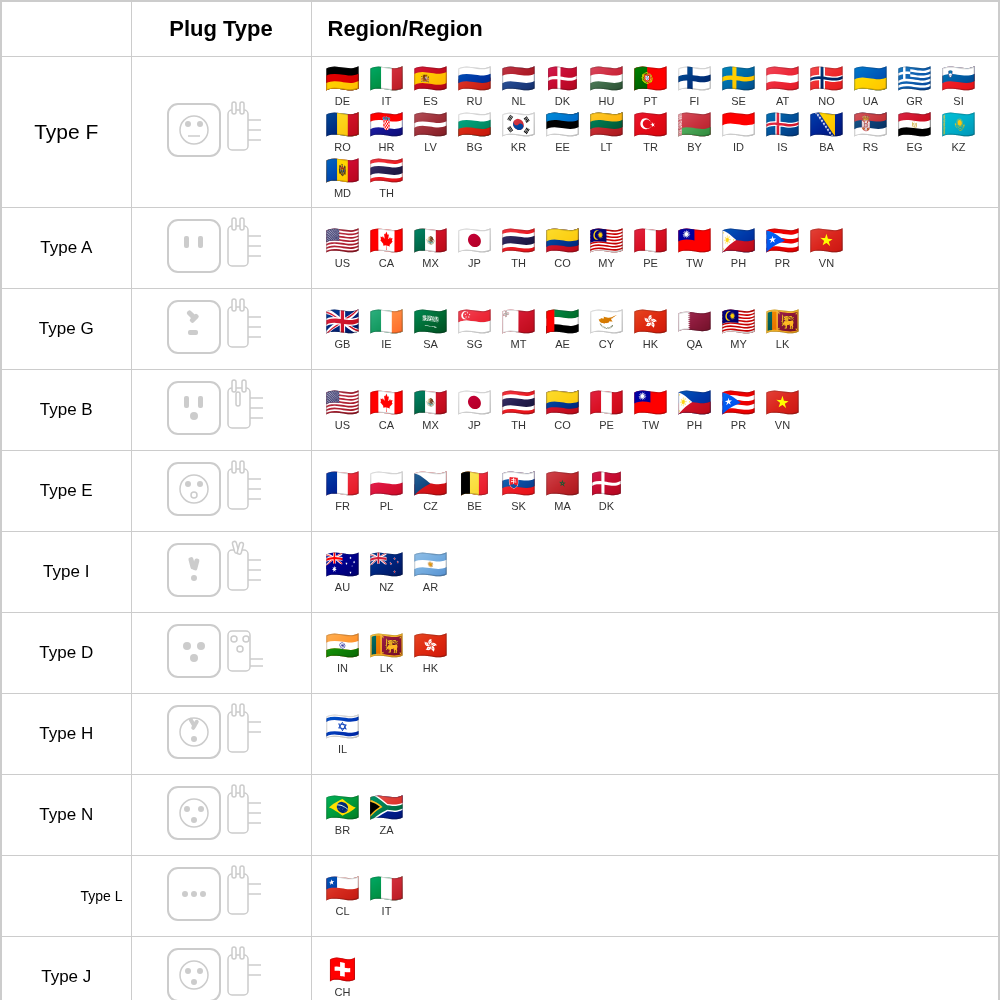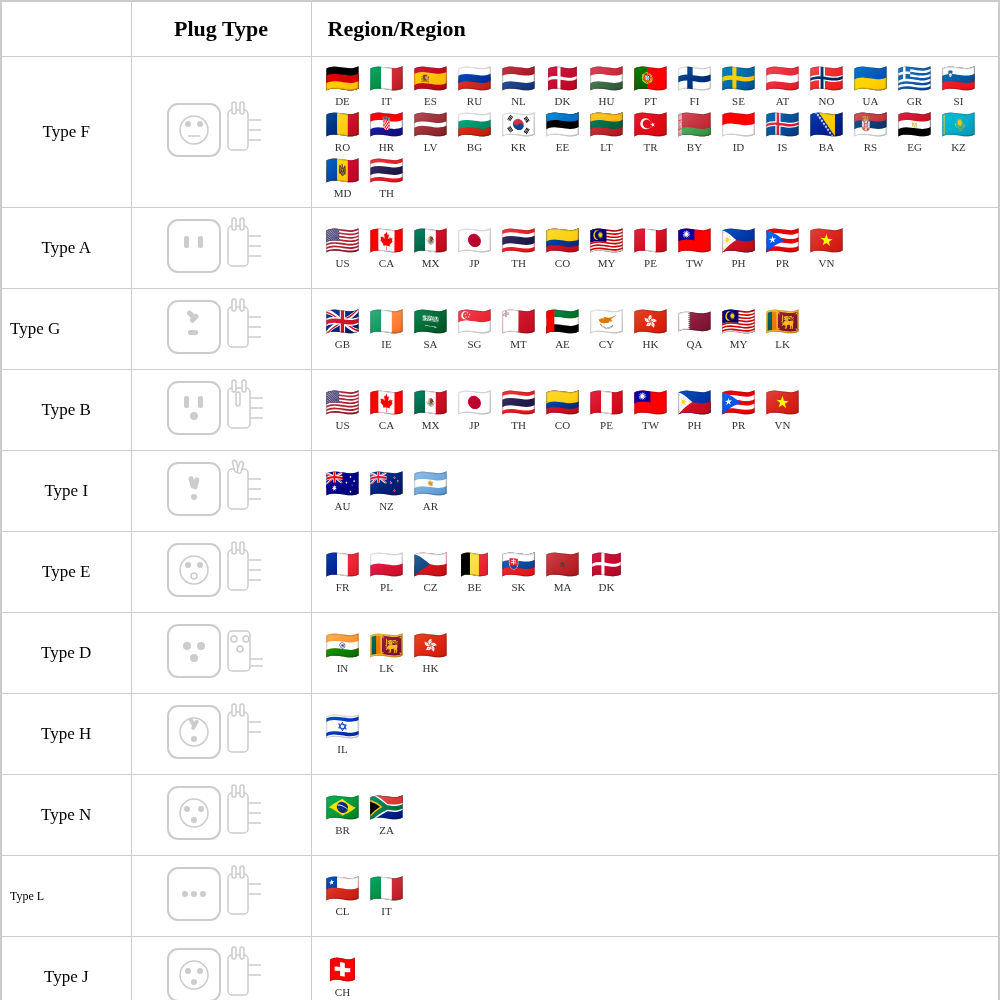--- a/index.html
+++ b/index.html
@@ -11,21 +11,20 @@
     }
     table {
       width: 100%;
       border-collapse: collapse;
       border: 2px solid #ccc;
     }
     th, td {
       border: 1px solid #ccc;
       padding: 8px;
       vertical-align: middle;
-      font-family: Liberation Serif, serif;
     }
     thead th {
       background: #fff;
       font-size: 22px;
       font-weight: bold;
       text-align: left;
       padding: 14px 16px;
     }
     thead th:first-child {
       width: 130px;
@@ -72,21 +71,21 @@
 <table>
   <thead>
     <tr>
       <th></th>
       <th>Plug Type</th>
       <th>Region/Region</th>
     </tr>
   </thead>
   <tbody id="table-body">
   <tr>
-        <td style="text-align: center; font-size: 17px; font-weight: 500;">Type F</td>
+        <td style="text-align: center; font-size: 21px; font-weight: 500;">Type F</td>
         <td style="text-align: center;"><svg width="110" height="60" viewBox="0 0 110 60" fill="none" xmlns="http://www.w3.org/2000/svg">
 
       <rect x="2" y="4" width="52" height="52" rx="10" fill="white" stroke="#ccc" stroke-width="2"></rect>
       <circle cx="28" cy="30" r="14" fill="none" stroke="#ccc" stroke-width="1.5"></circle>
       <circle cx="22" cy="24" r="3" fill="#ccc"></circle>
       <circle cx="34" cy="24" r="3" fill="#ccc"></circle>
       <line x1="22" y1="36" x2="34" y2="36" stroke="#ccc" stroke-width="1.5"></line>
 
       <rect x="62" y="10" width="20" height="40" rx="4" fill="white" stroke="#ccc" stroke-width="1.5"></rect>
       <rect x="66" y="2" width="4" height="12" rx="2" fill="white" stroke="#ccc" stroke-width="1.5"></rect>
@@ -288,21 +287,21 @@
               <span class="flag-code">PR</span>
             </div>
             <div class="flag-item">
               <span style="font-size: 28px; line-height: 1; display: block;">🇻🇳</span>
               <span class="flag-code">VN</span>
             </div>
           </div>
         </td>
       </tr>
       <tr>
-        <td style="text-align: left; font-size: 17px; font-weight: 500;">Type G</td>
+        <td style="text-align: center; font-size: 17px; font-weight: 500;">Type G</td>
         <td style="text-align: center;"><svg width="110" height="60" viewBox="0 0 110 60" fill="none" xmlns="http://www.w3.org/2000/svg">
       <rect x="2" y="4" width="52" height="52" rx="10" fill="white" stroke="#ccc" stroke-width="2"></rect>
       <rect x="20" y="16" width="5" height="10" rx="2" fill="#ccc" transform="rotate(-45 20 16)"></rect>
       <rect x="30" y="16" width="5" height="10" rx="2" fill="#ccc" transform="rotate(45 30 16)"></rect>
       <rect x="22" y="33" width="10" height="5" rx="2" fill="#ccc"></rect>
       <rect x="62" y="10" width="20" height="40" rx="4" fill="white" stroke="#ccc" stroke-width="1.5"></rect>
       <rect x="66" y="2" width="4" height="12" rx="2" fill="white" stroke="#ccc" stroke-width="1.5"></rect>
       <rect x="74" y="2" width="4" height="12" rx="2" fill="white" stroke="#ccc" stroke-width="1.5"></rect>
       <line x1="82" y1="20" x2="95" y2="20" stroke="#ccc" stroke-width="1.5"></line>
       <line x1="82" y1="30" x2="95" y2="30" stroke="#ccc" stroke-width="1.5"></line>
@@ -415,51 +414,20 @@
               <span class="flag-code">PR</span>
             </div>
             <div class="flag-item">
               <span style="font-size: 28px; line-height: 1; display: block;">🇻🇳</span>
               <span class="flag-code">VN</span>
             </div>
           </div>
         </td>
       </tr>
       <tr>
-        <td style="text-align: center; font-size: 17px; font-weight: 500;">Type I</td>
-        <td style="text-align: center;"><svg width="110" height="60" viewBox="0 0 110 60" fill="none" xmlns="http://www.w3.org/2000/svg">
-      <rect x="2" y="4" width="52" height="52" rx="10" fill="white" stroke="#ccc" stroke-width="2"></rect>
-      <rect x="22" y="18" width="5" height="12" rx="2" fill="#ccc" transform="rotate(-15 22 18)"></rect>
-      <rect x="29" y="18" width="5" height="12" rx="2" fill="#ccc" transform="rotate(15 29 18)"></rect>
-      <circle cx="28" cy="38" r="3" fill="#ccc"></circle>
-      <rect x="62" y="10" width="20" height="40" rx="4" fill="white" stroke="#ccc" stroke-width="1.5"></rect>
-      <rect x="66" y="2" width="4" height="12" rx="2" fill="white" stroke="#ccc" stroke-width="1.5" transform="rotate(-15 66 2)"></rect>
-      <rect x="74" y="2" width="4" height="12" rx="2" fill="white" stroke="#ccc" stroke-width="1.5" transform="rotate(15 74 2)"></rect>
-      <line x1="82" y1="20" x2="95" y2="20" stroke="#ccc" stroke-width="1.5"></line>
-      <line x1="82" y1="30" x2="95" y2="30" stroke="#ccc" stroke-width="1.5"></line>
-      <line x1="82" y1="40" x2="95" y2="40" stroke="#ccc" stroke-width="1.5"></line>
-    </svg></td>
-        <td style="padding: 8px 12px;">
-          <div class="flags-container">
-            <div class="flag-item">
-              <span style="font-size: 28px; line-height: 1; display: block;">🇦🇺</span>
-              <span class="flag-code">AU</span>
-            </div>
-            <div class="flag-item">
-              <span style="font-size: 28px; line-height: 1; display: block;">🇳🇿</span>
-              <span class="flag-code">NZ</span>
-            </div>
-            <div class="flag-item">
-              <span style="font-size: 28px; line-height: 1; display: block;">🇦🇷</span>
-              <span class="flag-code">AR</span>
-            </div>
-          </div>
-        </td>
-      </tr>
-      <tr>
         <td style="text-align: center; font-size: 17px; font-weight: 500;">Type E</td>
         <td style="text-align: center;"><svg width="110" height="60" viewBox="0 0 110 60" fill="none" xmlns="http://www.w3.org/2000/svg">
       <rect x="2" y="4" width="52" height="52" rx="10" fill="white" stroke="#ccc" stroke-width="2"></rect>
       <circle cx="28" cy="30" r="14" fill="none" stroke="#ccc" stroke-width="1.5"></circle>
       <circle cx="22" cy="25" r="3" fill="#ccc"></circle>
       <circle cx="34" cy="25" r="3" fill="#ccc"></circle>
       <circle cx="28" cy="36" r="3" fill="white" stroke="#ccc" stroke-width="1.5"></circle>
       <rect x="62" y="10" width="20" height="40" rx="4" fill="white" stroke="#ccc" stroke-width="1.5"></rect>
       <rect x="66" y="2" width="4" height="12" rx="2" fill="white" stroke="#ccc" stroke-width="1.5"></rect>
       <rect x="74" y="2" width="4" height="12" rx="2" fill="white" stroke="#ccc" stroke-width="1.5"></rect>
@@ -489,20 +457,51 @@
               <span style="font-size: 28px; line-height: 1; display: block;">🇸🇰</span>
               <span class="flag-code">SK</span>
             </div>
             <div class="flag-item">
               <span style="font-size: 28px; line-height: 1; display: block;">🇲🇦</span>
               <span class="flag-code">MA</span>
             </div>
             <div class="flag-item">
               <span style="font-size: 28px; line-height: 1; display: block;">🇩🇰</span>
               <span class="flag-code">DK</span>
+            </div>
+          </div>
+        </td>
+      </tr>
+      <tr>
+        <td style="text-align: center; font-size: 17px; font-weight: 500;">Type I</td>
+        <td style="text-align: center;"><svg width="110" height="60" viewBox="0 0 110 60" fill="none" xmlns="http://www.w3.org/2000/svg">
+      <rect x="2" y="4" width="52" height="52" rx="10" fill="white" stroke="#ccc" stroke-width="2"></rect>
+      <rect x="22" y="18" width="5" height="12" rx="2" fill="#ccc" transform="rotate(-15 22 18)"></rect>
+      <rect x="29" y="18" width="5" height="12" rx="2" fill="#ccc" transform="rotate(15 29 18)"></rect>
+      <circle cx="28" cy="38" r="3" fill="#ccc"></circle>
+      <rect x="62" y="10" width="20" height="40" rx="4" fill="white" stroke="#ccc" stroke-width="1.5"></rect>
+      <rect x="66" y="2" width="4" height="12" rx="2" fill="white" stroke="#ccc" stroke-width="1.5" transform="rotate(-15 66 2)"></rect>
+      <rect x="74" y="2" width="4" height="12" rx="2" fill="white" stroke="#ccc" stroke-width="1.5" transform="rotate(15 74 2)"></rect>
+      <line x1="82" y1="20" x2="95" y2="20" stroke="#ccc" stroke-width="1.5"></line>
+      <line x1="82" y1="30" x2="95" y2="30" stroke="#ccc" stroke-width="1.5"></line>
+      <line x1="82" y1="40" x2="95" y2="40" stroke="#ccc" stroke-width="1.5"></line>
+    </svg></td>
+        <td style="padding: 8px 12px;">
+          <div class="flags-container">
+            <div class="flag-item">
+              <span style="font-size: 28px; line-height: 1; display: block;">🇦🇺</span>
+              <span class="flag-code">AU</span>
+            </div>
+            <div class="flag-item">
+              <span style="font-size: 28px; line-height: 1; display: block;">🇳🇿</span>
+              <span class="flag-code">NZ</span>
+            </div>
+            <div class="flag-item">
+              <span style="font-size: 28px; line-height: 1; display: block;">🇦🇷</span>
+              <span class="flag-code">AR</span>
             </div>
           </div>
         </td>
       </tr>
       <tr>
         <td style="text-align: center; font-size: 17px; font-weight: 500;">Type D</td>
         <td style="text-align: center;"><svg width="110" height="60" viewBox="0 0 110 60" fill="none" xmlns="http://www.w3.org/2000/svg">
       <rect x="2" y="4" width="52" height="52" rx="10" fill="white" stroke="#ccc" stroke-width="2"></rect>
       <circle cx="21" cy="25" r="4" fill="#ccc"></circle>
       <circle cx="35" cy="25" r="4" fill="#ccc"></circle>
@@ -576,21 +575,21 @@
               <span class="flag-code">BR</span>
             </div>
             <div class="flag-item">
               <span style="font-size: 28px; line-height: 1; display: block;">🇿🇦</span>
               <span class="flag-code">ZA</span>
             </div>
           </div>
         </td>
       </tr>
       <tr>
-        <td style="text-align: left; font-size: 12px; font-weight: 500;">Type L</td>
+        <td style="text-align: right; font-size: 14px; font-weight: 500;">Type L</td>
         <td style="text-align: center;"><svg width="110" height="60" viewBox="0 0 110 60" fill="none" xmlns="http://www.w3.org/2000/svg">
       <rect x="2" y="4" width="52" height="52" rx="10" fill="white" stroke="#ccc" stroke-width="2"></rect>
       <circle cx="19" cy="30" r="3" fill="#ccc"></circle>
       <circle cx="28" cy="30" r="3" fill="#ccc"></circle>
       <circle cx="37" cy="30" r="3" fill="#ccc"></circle>
       <rect x="62" y="10" width="20" height="40" rx="4" fill="white" stroke="#ccc" stroke-width="1.5"></rect>
       <rect x="66" y="2" width="4" height="12" rx="2" fill="white" stroke="#ccc" stroke-width="1.5"></rect>
       <rect x="74" y="2" width="4" height="12" rx="2" fill="white" stroke="#ccc" stroke-width="1.5"></rect>
       <line x1="82" y1="20" x2="95" y2="20" stroke="#ccc" stroke-width="1.5"></line>
       <line x1="82" y1="30" x2="95" y2="30" stroke="#ccc" stroke-width="1.5"></line>

